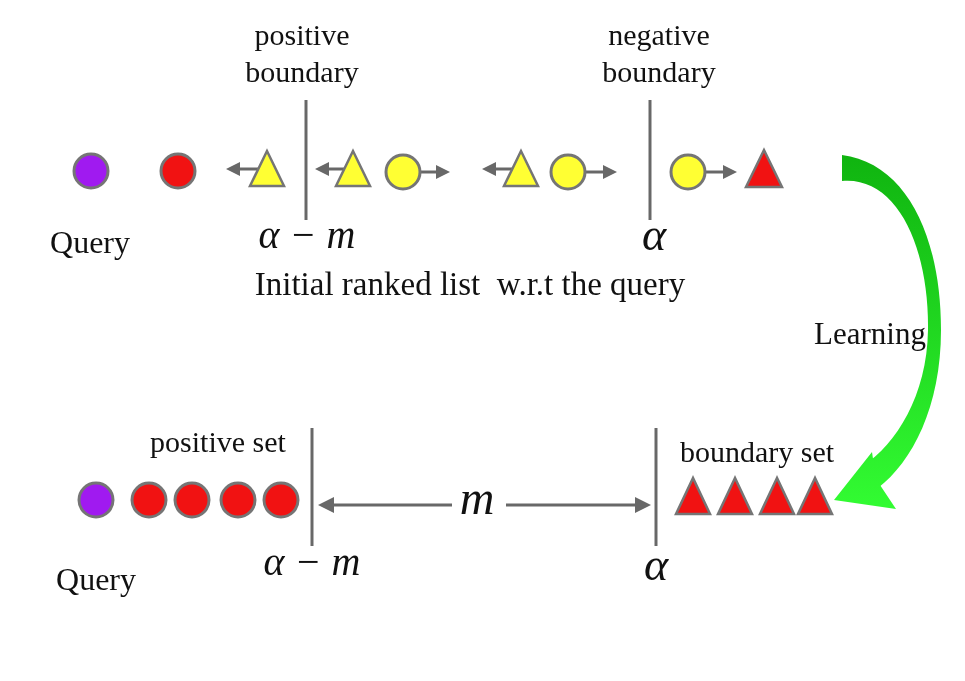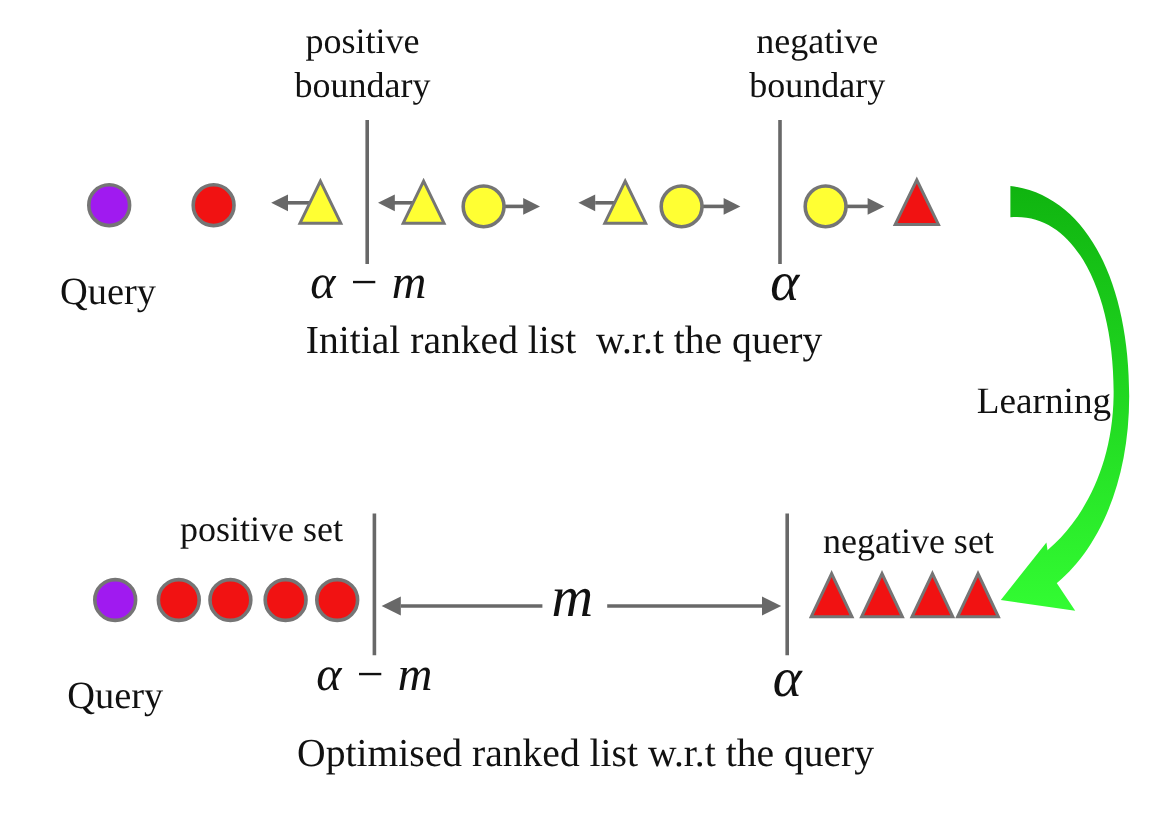--- a/index.html
+++ b/index.html
@@ -106,35 +106,34 @@
     <g>
       <polygon points="693,478 676,514 710,514" fill="var(--red)" stroke="var(--outline)" stroke-width="2.5"></polygon>
       <polygon points="735,478 718,514 752,514" fill="var(--red)" stroke="var(--outline)" stroke-width="2.5"></polygon>
       <polygon points="777,478 760,514 794,514" fill="var(--red)" stroke="var(--outline)" stroke-width="2.5"></polygon>
       <polygon points="815,478 798,514 832,514" fill="var(--red)" stroke="var(--outline)" stroke-width="2.5"></polygon>
     </g>
   </svg>
 
   <div class="lbl two-line" style="left:302px;top:16px">positive
 boundary</div>
-  <div class="lbl two-line" style="left:681px;top:16px">negative
+  <div class="lbl two-line" style="left:659px;top:16px">negative
 boundary</div>
 
   <div class="lbl fs32" style="left:90px;top:226px">Query</div>
   <div class="lbl fs40 math" style="left:307px;top:215px">α − m</div>
   <div class="lbl fs46 math" style="left:654px;top:212px">α</div>
 
   <div class="lbl fs33" style="left:470px;top:268px">Initial ranked list  w.r.t the query</div>
 
   <div class="lbl fs30" style="left:218px;top:427px">positive set</div>
 
   <div class="lbl fs31" style="left:870px;top:318px">Learning</div>
-  <div class="lbl fs30" style="left:757px;top:437px">negative set</div>
+  <div class="lbl fs30" style="left:757px;top:437px">boundary set</div>
 
   <div class="lbl fs48 math" style="left:477px;top:474px">m</div>
 
   <div class="lbl fs32" style="left:96px;top:563px">Query</div>
   <div class="lbl fs40 math" style="left:312px;top:542px">α − m</div>
   <div class="lbl fs46 math" style="left:656px;top:542px">α</div>
 
-  <div class="lbl fs33" style="left:488px;top:612px">Optimised ranked list w.r.t the query</div>
 
 </div>
 
 </body></html>

